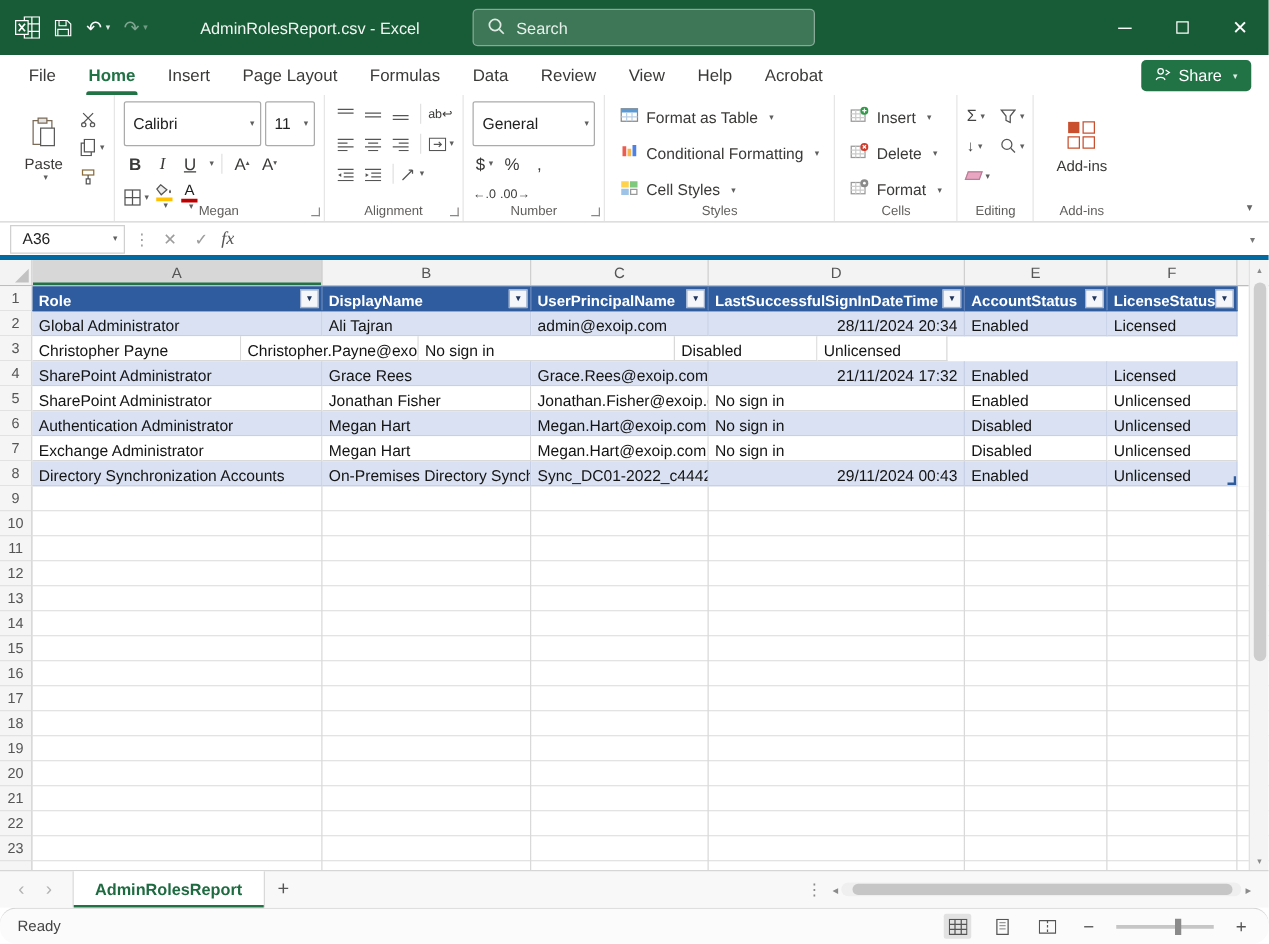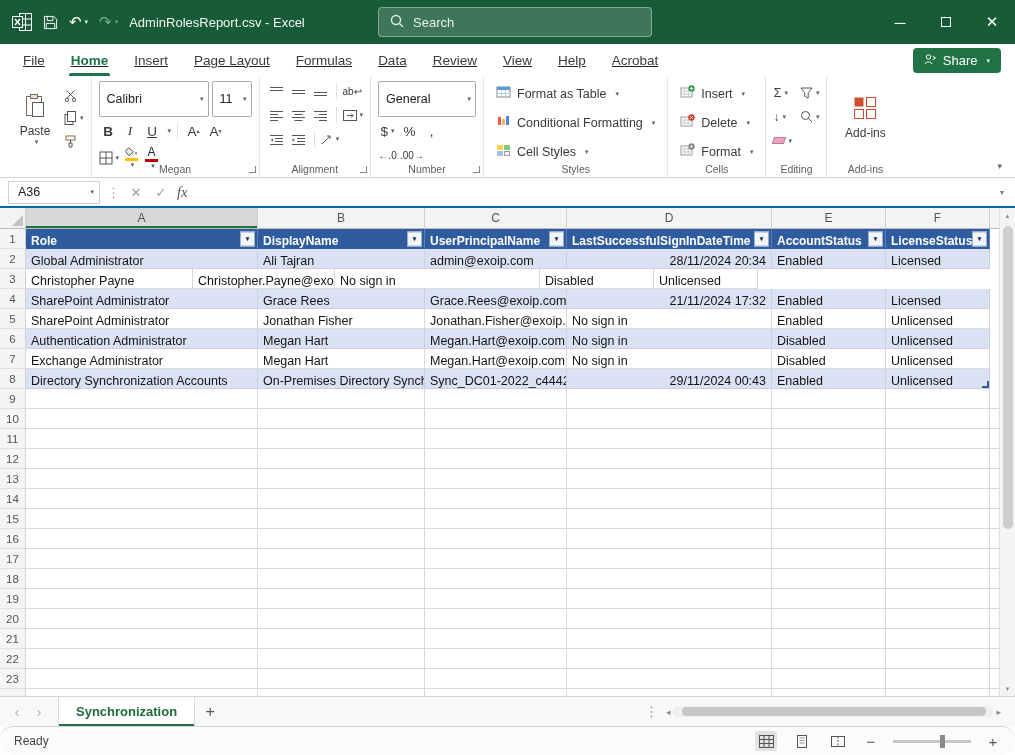--- a/index.html
+++ b/index.html
@@ -6,30 +6,30 @@
   html,body { width:1015px; height:755px; overflow:hidden; }
   body { font-family:"Liberation Sans", sans-serif; font-size:13px; color:#222; background:#fff; }
   .app { display:flex; flex-direction:column; height:100%; }
 
   
   .titlebar { height:44px; background:#185C37; display:flex; align-items:center; position:relative; flex:0 0 auto; color:#fff; }
   .tb-left { display:flex; align-items:center; gap:11px; padding-left:12px; }
   .tb-btn { display:inline-flex; align-items:center; color:#fff; font-size:15px; cursor:pointer; }
   .tb-chev { font-size:7px; margin-left:3px; opacity:.85; }
   .dim { opacity:.45; }
-  .tb-title { font-size:13px; margin-left:0; white-space:nowrap; color:#f2f7f3; }
+  .tb-title { font-size:13px; margin-left:31px; white-space:nowrap; color:#f2f7f3; }
   .search { position:absolute; left:378px; top:7px; width:274px; height:30px; border-radius:4px;
             background:rgba(255,255,255,.17); border:1px solid rgba(255,255,255,.38);
             display:flex; align-items:center; gap:9px; padding:0 11px; color:#e7f1ea; font-size:13px; cursor:text; }
   .win-controls { margin-left:auto; display:flex; height:44px; }
   .win-controls .wc { width:46px; display:flex; align-items:center; justify-content:center; font-size:15px; cursor:pointer; }
   .maxbox { width:10px; height:10px; border:1px solid #fff; display:inline-block; }
 
   
-  .tabrow { height:32px; display:flex; align-items:center; padding-left:10px; position:relative; flex:0 0 auto; background:#fff;text-decoration:underline; }
+  .tabrow { height:32px; display:flex; align-items:center; padding-left:10px; position:relative; flex:0 0 auto; background:#fff; }
   .rtab { padding:0 13px; font-size:13.5px; color:#3b3a39; height:100%; display:flex; align-items:center; position:relative; cursor:pointer; white-space:nowrap; }
   .rtab.active { font-weight:700; color:#217346; }
   .rtab.active::after { content:""; position:absolute; left:11px; right:11px; bottom:0; height:3px; background:#217346; border-radius:2px 2px 0 0; }
   .share { position:absolute; right:14px; top:4px; height:25px; background:#217346; color:#fff; border:none; border-radius:4px;
            display:flex; align-items:center; gap:6px; padding:0 11px; font-size:13px; font-family:inherit; cursor:pointer; }
   .share .chev { color:#dfeee5; }
 
   
   .ribbon { height:102px; background:#fff; border-bottom:1px solid #d4d4d4; display:flex; padding-left:4px; position:relative; flex:0 0 auto; overflow:hidden; }
   .rgroup { position:relative; padding:5px 7px 17px 7px; border-right:1px solid #e6e6e6; display:flex; align-items:flex-start; flex:0 0 auto; }
@@ -53,21 +53,21 @@
   .mini-btn { height:18px; display:flex; align-items:center; cursor:pointer; color:#444; }
   .style-item, .cell-item { display:flex; align-items:center; gap:6px; height:25px; padding:0 5px; font-size:12.5px; color:#3b3a39; cursor:pointer; white-space:nowrap; }
   .edit-grid { display:grid; grid-template-columns:auto auto; gap:3px 8px; padding-top:1px; }
   .edit-btn { display:flex; align-items:center; font-size:13px; color:#444; cursor:pointer; height:21px; }
   .addins-big { display:flex; flex-direction:column; align-items:center; justify-content:center; width:62px; height:74px; cursor:pointer; }
   .addins-big .albl { font-size:12px; color:#3b3a39; margin-top:3px; }
   .ribbon-collapse { position:absolute; right:13px; bottom:6px; color:#666; font-size:9px; cursor:pointer; }
   .eraser { width:12px; height:7px; background:#e9a6c0; border:1px solid #b97d97; transform:skewX(-20deg); display:inline-block; }
 
   
-  .fbar { height:30px; display:flex; align-items:center; background:#fff; border-bottom:2px solid #0369a1; padding:3px 8px 3px 8px; gap:7px; flex:0 0 auto; }
+  .fbar { height:30px; display:flex; align-items:center; background:#fff; border-bottom:4px solid #0369a1; padding:3px 8px 3px 8px; gap:7px; flex:0 0 auto; }
   .namebox { width:92px; height:23px; border:1px solid #d0d0d0; display:flex; align-items:center; justify-content:space-between; padding:0 5px 0 9px; font-size:12.5px; cursor:pointer; }
   .fbar-dots { color:#a0a0a0; font-size:13px; cursor:col-resize; }
   .fbar-btn { color:#9d9d9d; font-size:13px; width:18px; text-align:center; cursor:pointer; }
   .fx { font-style:italic; font-family:"Liberation Serif", serif; color:#555; font-size:14.5px; }
   .finput { flex:1; height:23px; background:#fff; cursor:text; }
   .fbar-expand { color:#777; font-size:8px; padding-right:3px; cursor:pointer; }
 
   
   .gridwrap { flex:1; position:relative; overflow:hidden; background:#fff; }
   .colheads { display:flex; height:21px; border-bottom:1px solid #bdbdbd; background:#f3f3f3; }
@@ -639,21 +639,21 @@
       <div class="vs-arrow">▴</div>
       <div class="vthumb"></div>
       <div class="vs-arrow bottom">▾</div>
     </div>
   </div>
 
   <div class="tabstrip">
     <span class="nav-arrow">‹</span>
     <span class="nav-arrow">›</span>
     <div class="sheet-tab">
-        <span>Synchronization</span>
+        <span>AdminRolesReport</span>
       </div>
     <span class="add-sheet">+</span>
     <span class="strip-spacer"></span>
     <span class="strip-dots">⋮</span>
     <div class="hscroll">
       <span class="hs-arrow">◂</span>
       <div class="htrack">
           <div class="hthumb"></div>
         </div>
       <span class="hs-arrow">▸</span>

